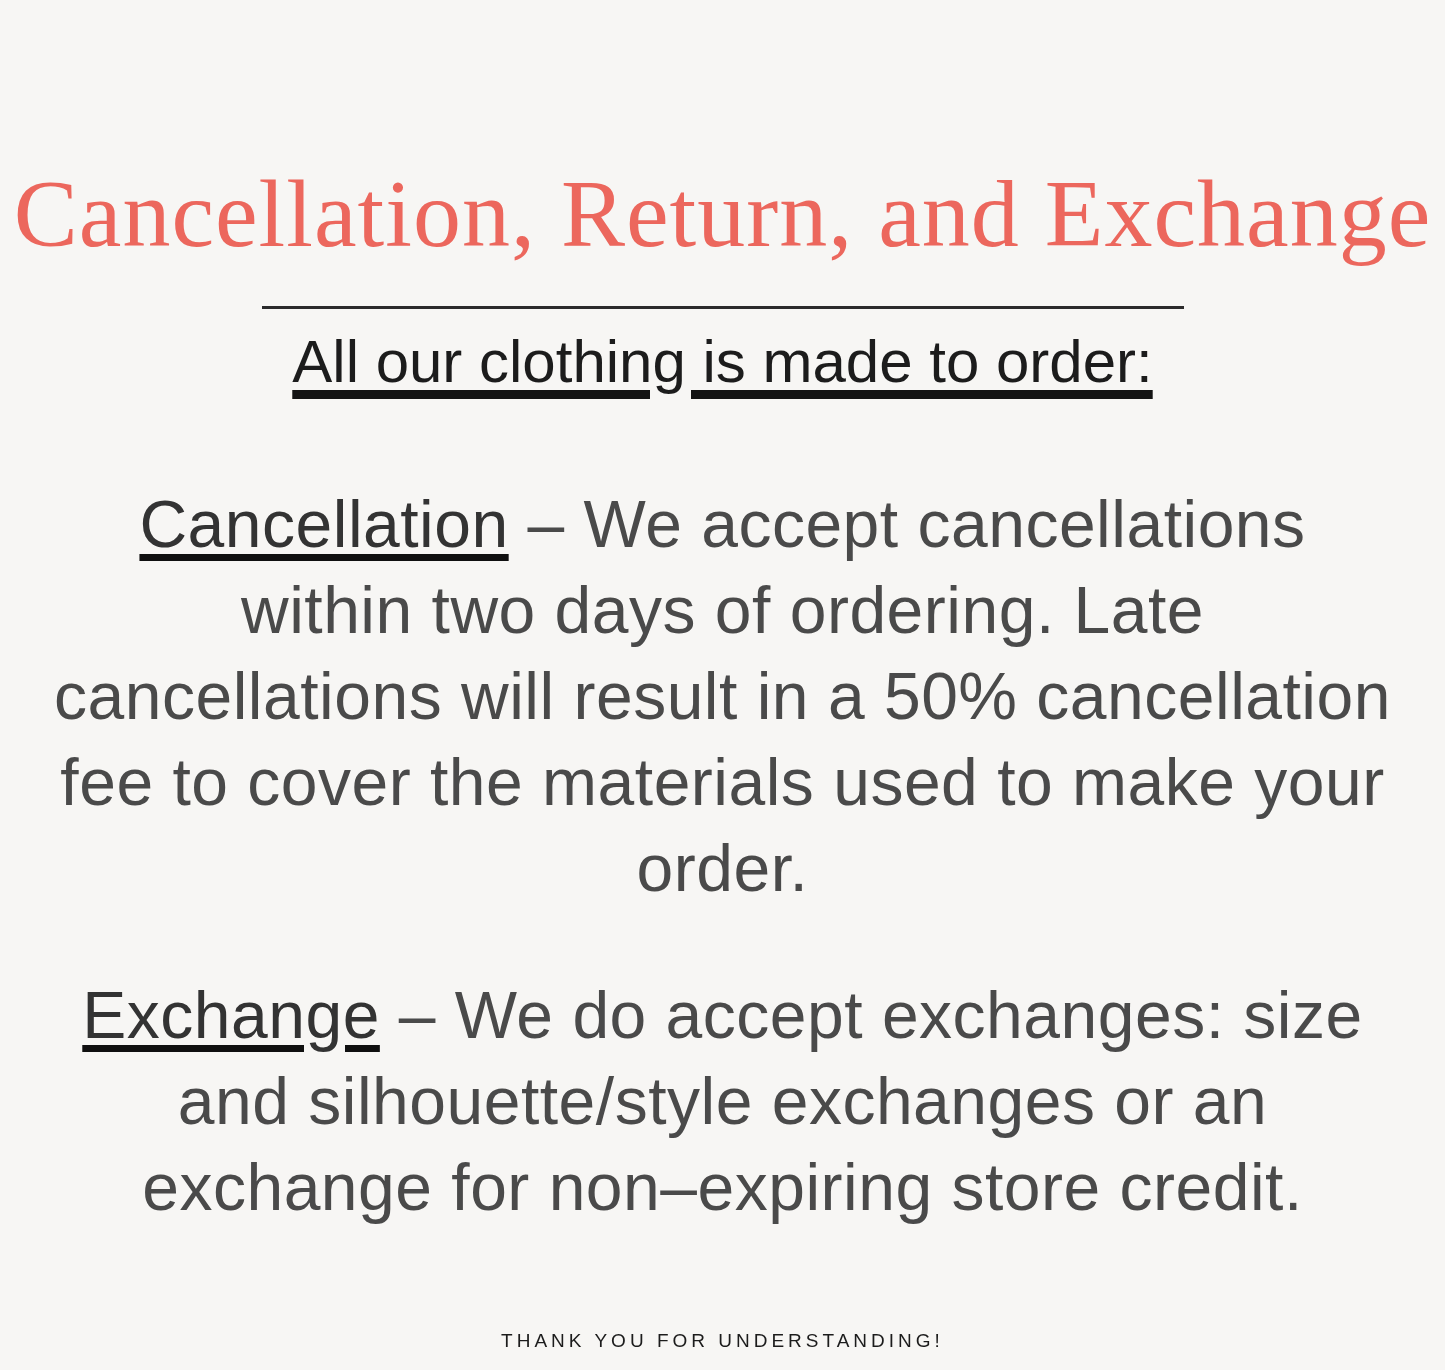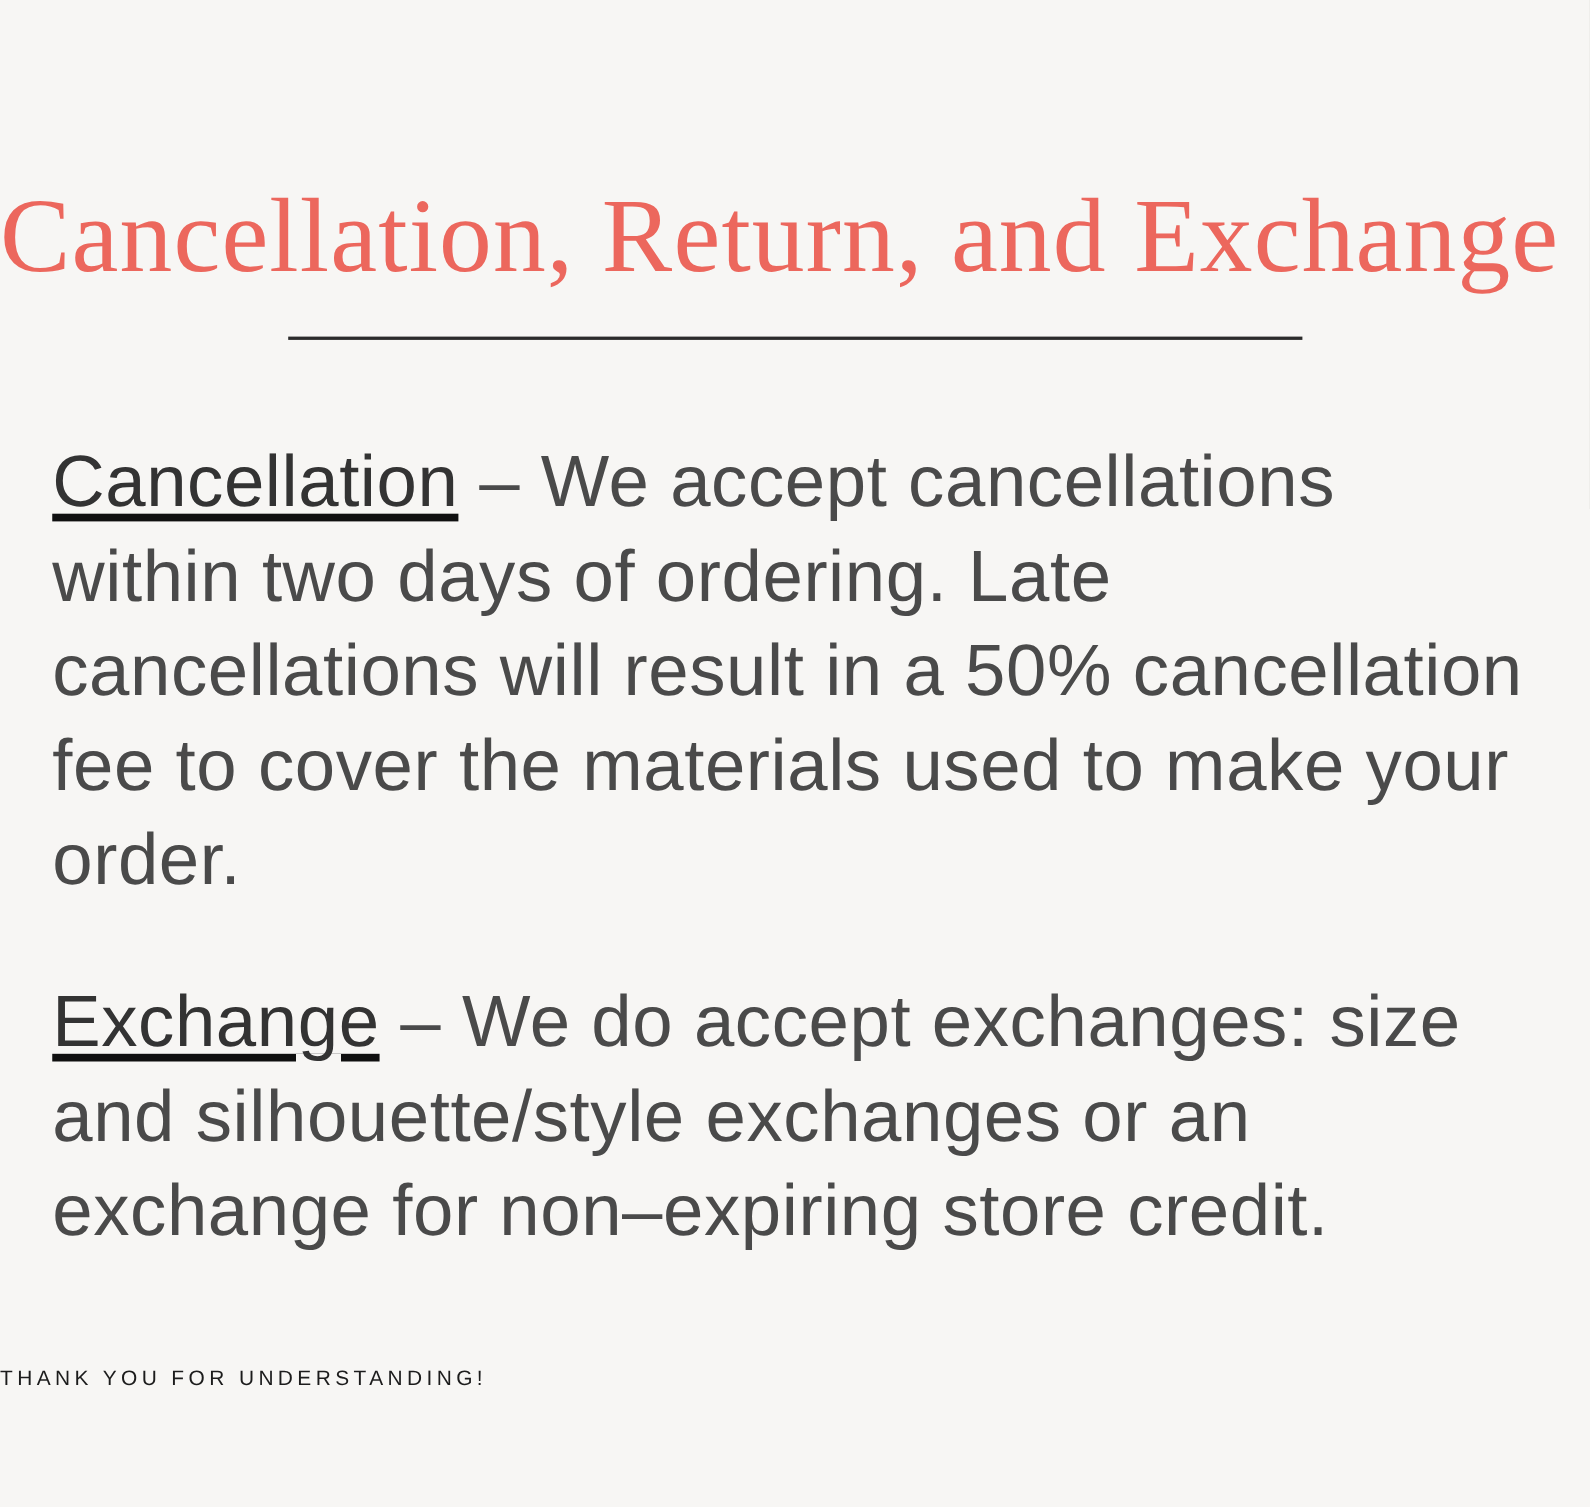--- a/index.html
+++ b/index.html
@@ -15,21 +15,21 @@
     margin: 0 auto;
     background: #f7f6f4;
     overflow: hidden;
     font-family: "Liberation Sans", sans-serif;
   }
 
   .content {
     width: 100%;
     height: 100%;
     padding-top: 148px;
-    text-align: left;
+    text-align: center;
   }
 
   
   .title {
     font-family: "Liberation Serif", serif;
     font-weight: 300;
     font-size: 96px;
     line-height: 1.38;
     color: #ec675d;
     letter-spacing: 1px;
@@ -93,20 +93,23 @@
 
 <div class="page">
   <div class="content">
 
     <h1 class="title">
       <span class="line">Cancellation, Return, and Exchange</span>
     </h1>
 
     <div class="title-divider"></div>
 
+    <div class="subtitle-wrap">
+      <span class="subtitle">All our clothing is made to order:</span>
+    </div>
 
     <div class="sections">
 
       <p class="section">
         <span class="heading">Cancellation</span>
         <span class="body-text">– We accept cancellations within two days of ordering. Late cancellations will result in a 50% cancellation fee to cover the materials used to make your order.</span>
       </p>
 
 
       <p class="section">

